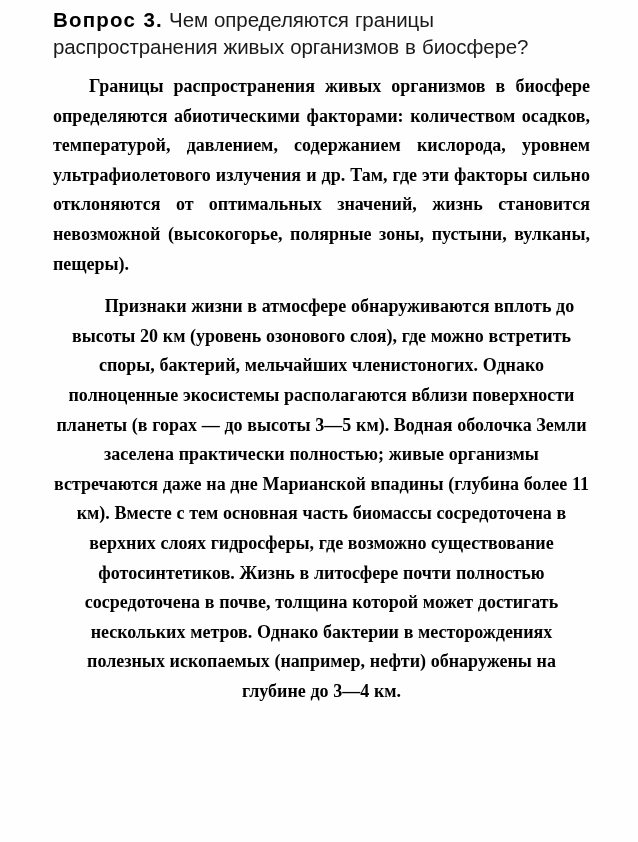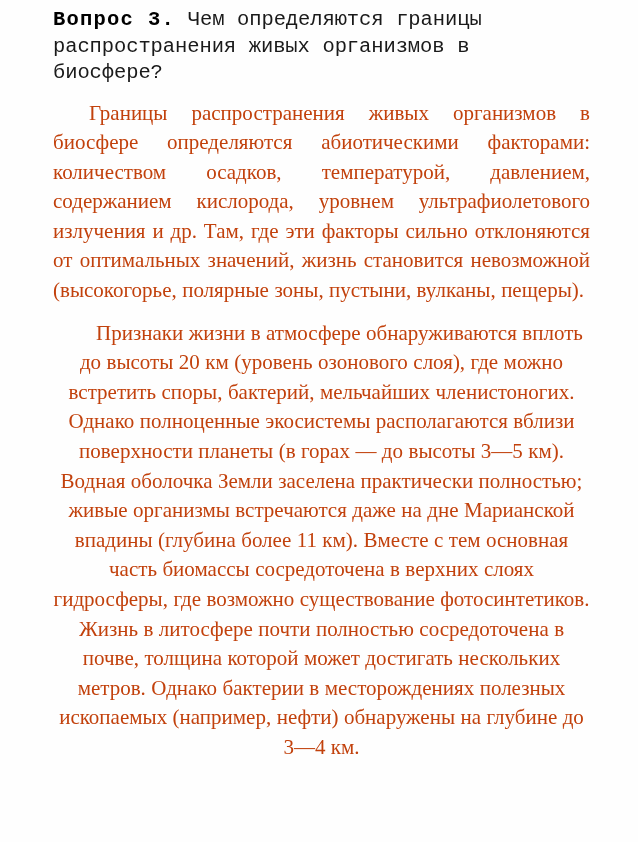--- a/index.html
+++ b/index.html
@@ -19,21 +19,21 @@
     position: relative;
     width: 638px;
     height: 842px;
     background: #fefefe;
     box-sizing: border-box;
     padding: 7px 48px 0 53px;
   }
 
   
   .question-heading {
-    font-family: Liberation Mono, monospace;
+    font-family: Liberation Sans, sans-serif;
     font-size: 20.5px;
     line-height: 26.5px;
     color: #121212;
     text-align: left;
     margin: 0 0 12px 0;
     width: 537px;
     letter-spacing: -0.1px;
     word-spacing: 0.5px;
   }
   .question-label {
@@ -43,24 +43,24 @@
     color: #000000;
   }
   .question-text {
     font-weight: 400;
     color: #1a1a1a;
   }
 
   
   .body-par {
     font-family: "Liberation Serif", "DejaVu Serif", serif;
-    font-weight: 400;
-    font-size: 21px;
+    font-weight: 700;
+    font-size: 18px;
     line-height: 29.6px;
-    color: #c2410c;
+    color: #000000;
     text-align: justify;
     text-justify: inter-word;
     text-indent: 36px;
     margin: 0;
     width: 537px;
     hyphens: manual;
     word-spacing: 0.2px;
   }
   .body-par + .body-par {
     margin-top: 13px;

